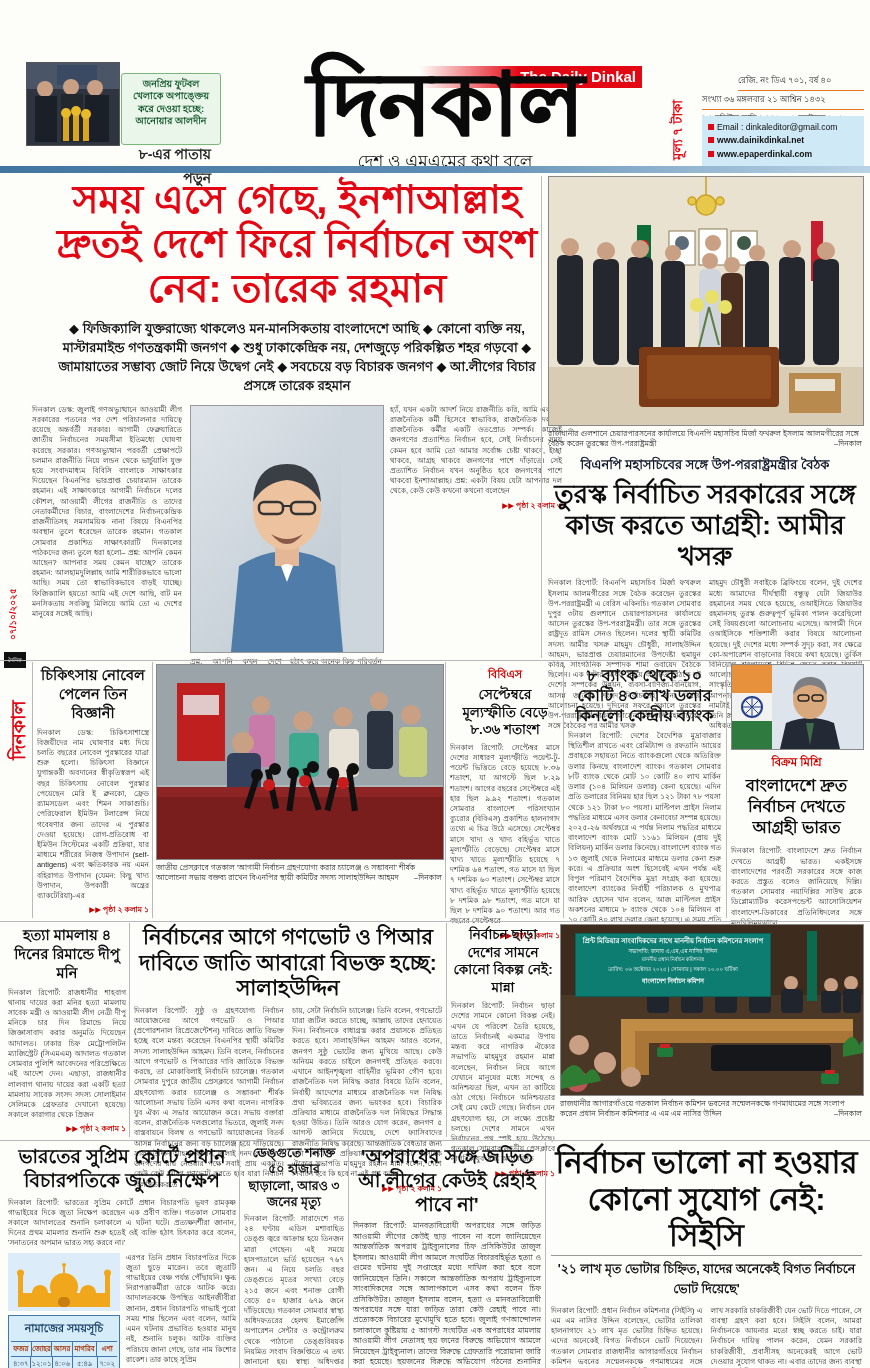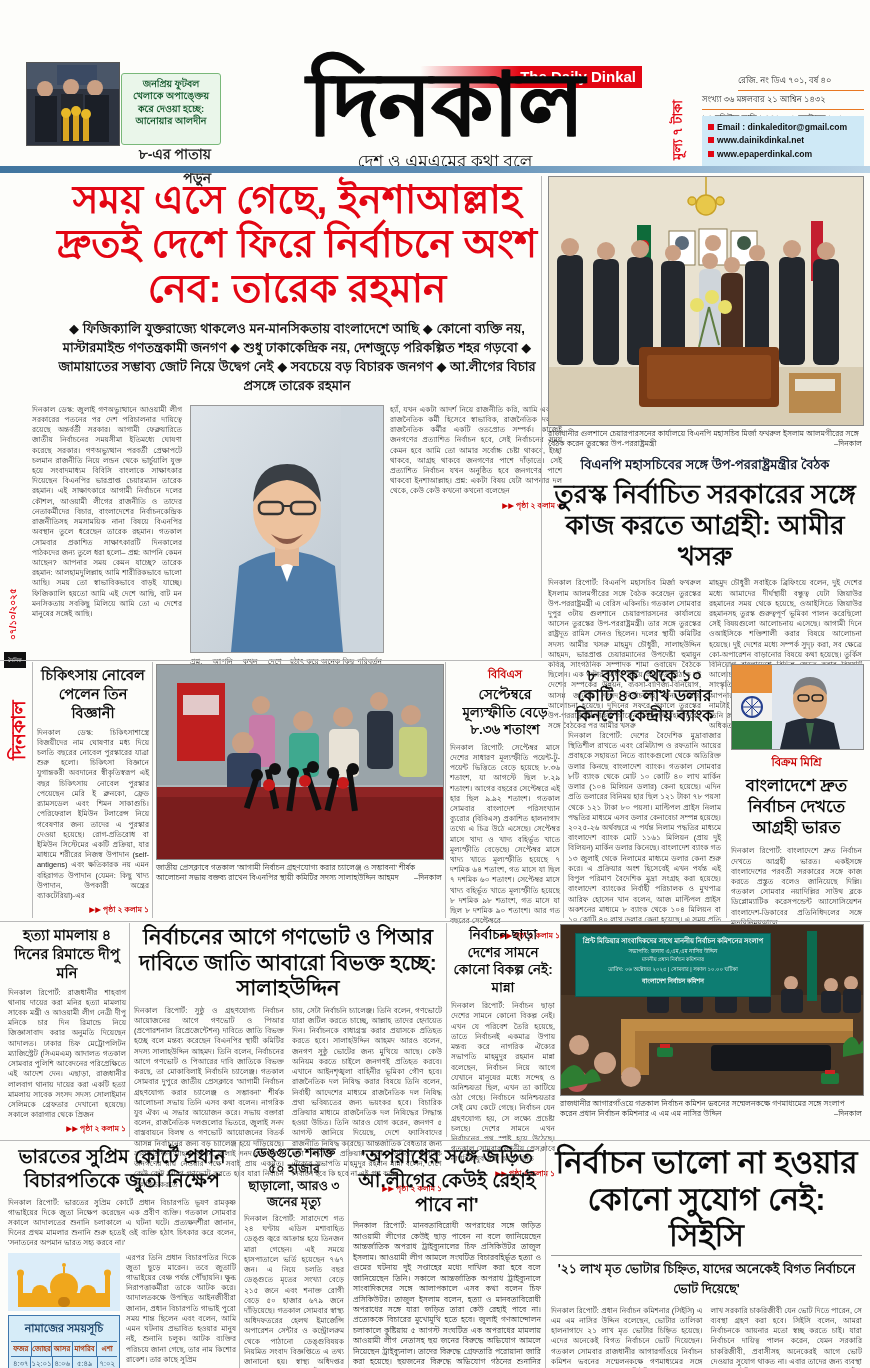--- a/index.html
+++ b/index.html
@@ -56,21 +56,21 @@
   <div class="abs" style="left:300px;top:148px;width:290px;text-align:center;font-size:17px;color:#111;">দেশ ও এমএমের কথা বলে</div>
 
   <div class="abs rot" style="left:668px;top:160px;font-size:13px;font-weight:bold;color:#e30613;">মূল্য ৭ টাকা</div>
 
   <div class="abs" style="left:702px;top:72px;width:162px;">
     <div style="font-size:8.3px;color:#222;padding:2px 0;border-bottom:1.5px solid #e87722;margin-left:36px;">রেজি. নং ডিএ ৭০১, বর্ষ ৪০</div>
     <div style="font-size:8.3px;color:#222;padding:2px 0;border-bottom:1.5px solid #e87722;">সংখ্যা ৩৬ মঙ্গলবার ২১ আশ্বিন ১৪৩২</div>
     <div style="font-size:8.3px;color:#222;padding:2px 0;border-bottom:1.5px solid #e87722;">১৪ রবিউল সানি ১৪৪৭, ০৭ অক্টোবর ২০২৫</div>
   </div>
   <div class="abs" style="left:702px;top:116px;width:162px;background:#cfe9f6;padding:5px 6px;box-sizing:border-box;">
-    <div style="font-size:8.6px;font-weight:bold;color:#111;line-height:1.55;"><span style="display:inline-block;width:6px;height:6px;background:#e30613;margin-right:3px;"></span><span>Email : dinkaleditor@gmail.com</span></div>
+    <div style="font-size:8.6px;font-weight:normal;color:#111;line-height:1.55;"><span style="display:inline-block;width:6px;height:6px;background:#e30613;margin-right:3px;"></span><span>Email : dinkaleditor@gmail.com</span></div>
     <div style="font-size:8.6px;font-weight:bold;color:#111;line-height:1.55;"><span style="display:inline-block;width:6px;height:6px;background:#e30613;margin-right:3px;"></span><span>www.dainikdinkal.net</span></div>
     <div style="font-size:8.6px;font-weight:bold;color:#111;line-height:1.55;"><span style="display:inline-block;width:6px;height:6px;background:#e30613;margin-right:3px;"></span><span>www.epaperdinkal.com</span></div>
   </div>
 
   <div class="abs" style="left:0;top:166px;width:870px;height:7px;background:linear-gradient(90deg,#41759f 0%,#5d8cb3 50%,#b9d3e6 100%);"></div>
 
   <div class="abs rot" style="left:6px;top:640px;font-size:9px;font-weight:bold;color:#e30613;">০৭/১০/২০২৫</div>
   <div class="abs" style="left:4px;top:652px;width:22px;height:16px;background:#111;color:#fff;font-size:5.5px;text-align:center;line-height:16px;">দৈনিক</div>
   <div class="abs rot" style="left:4px;top:760px;font-size:19px;font-weight:900;color:#e30613;">দিনকাল</div>
 

